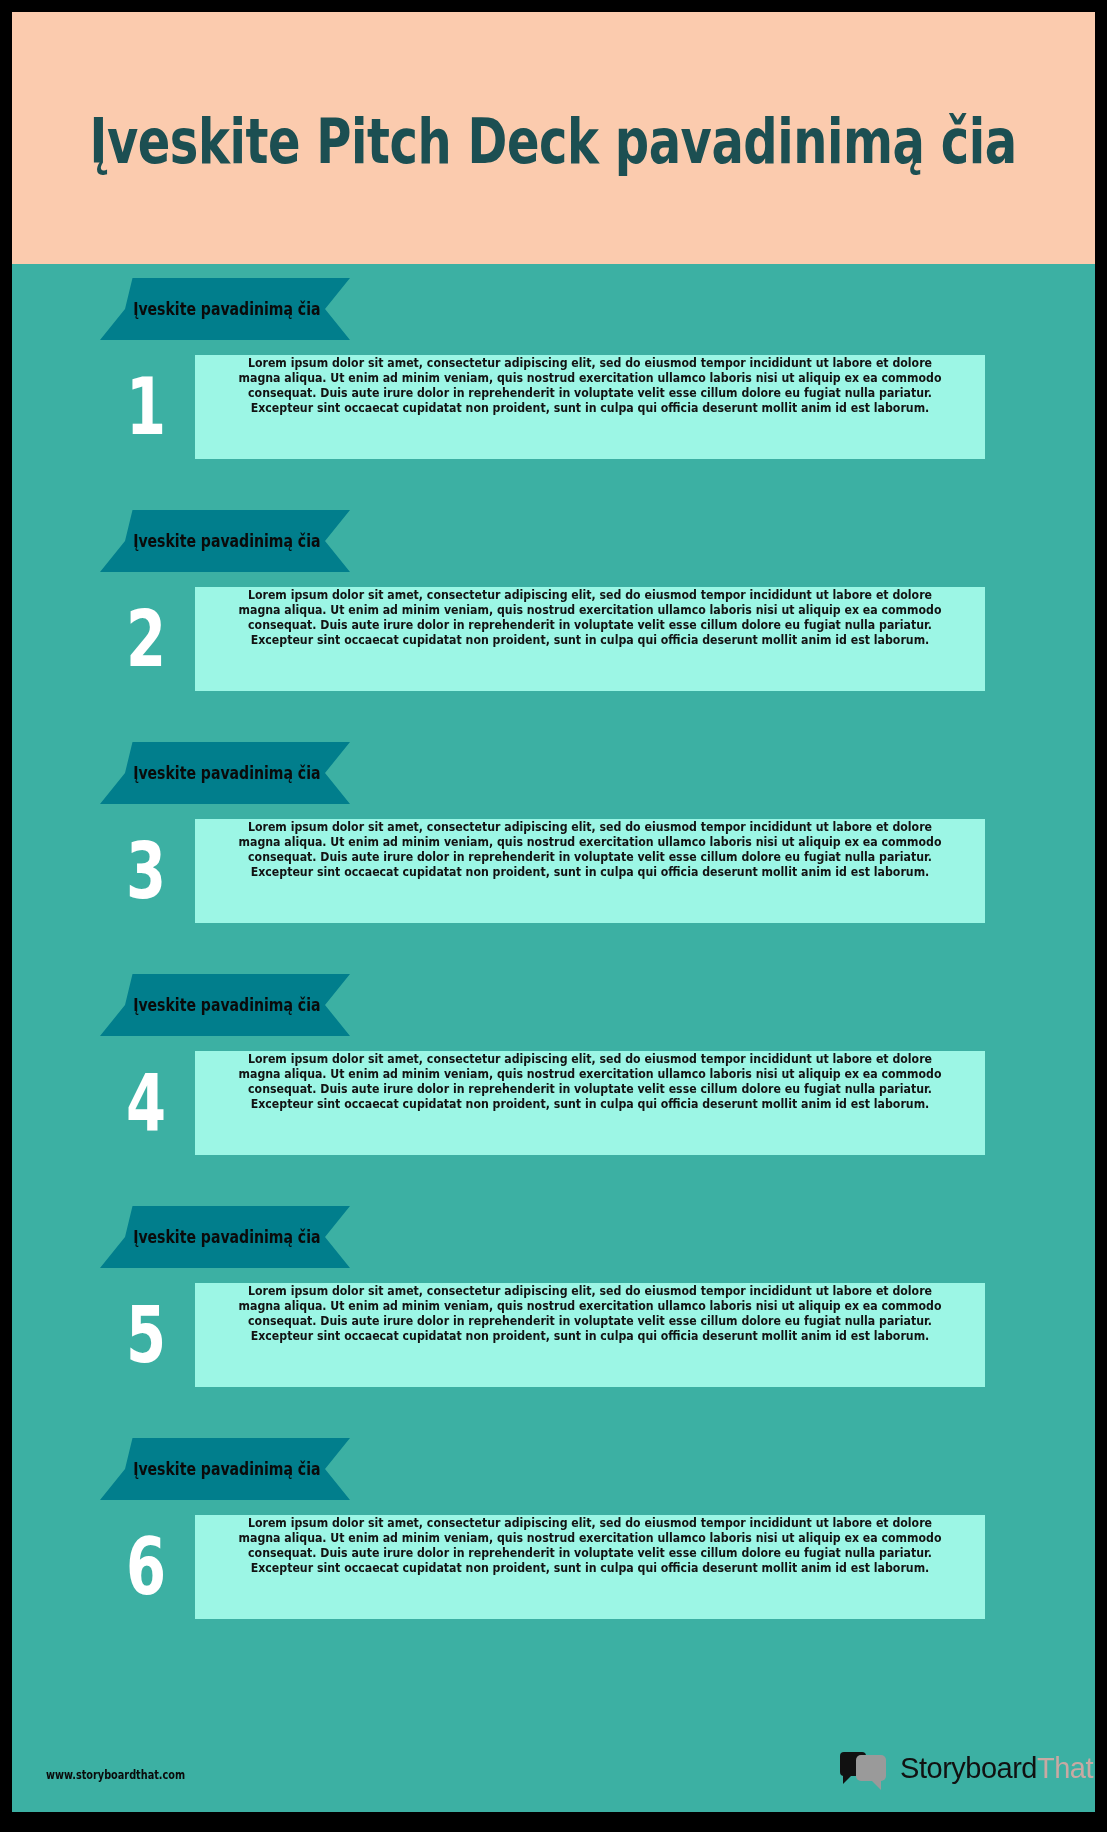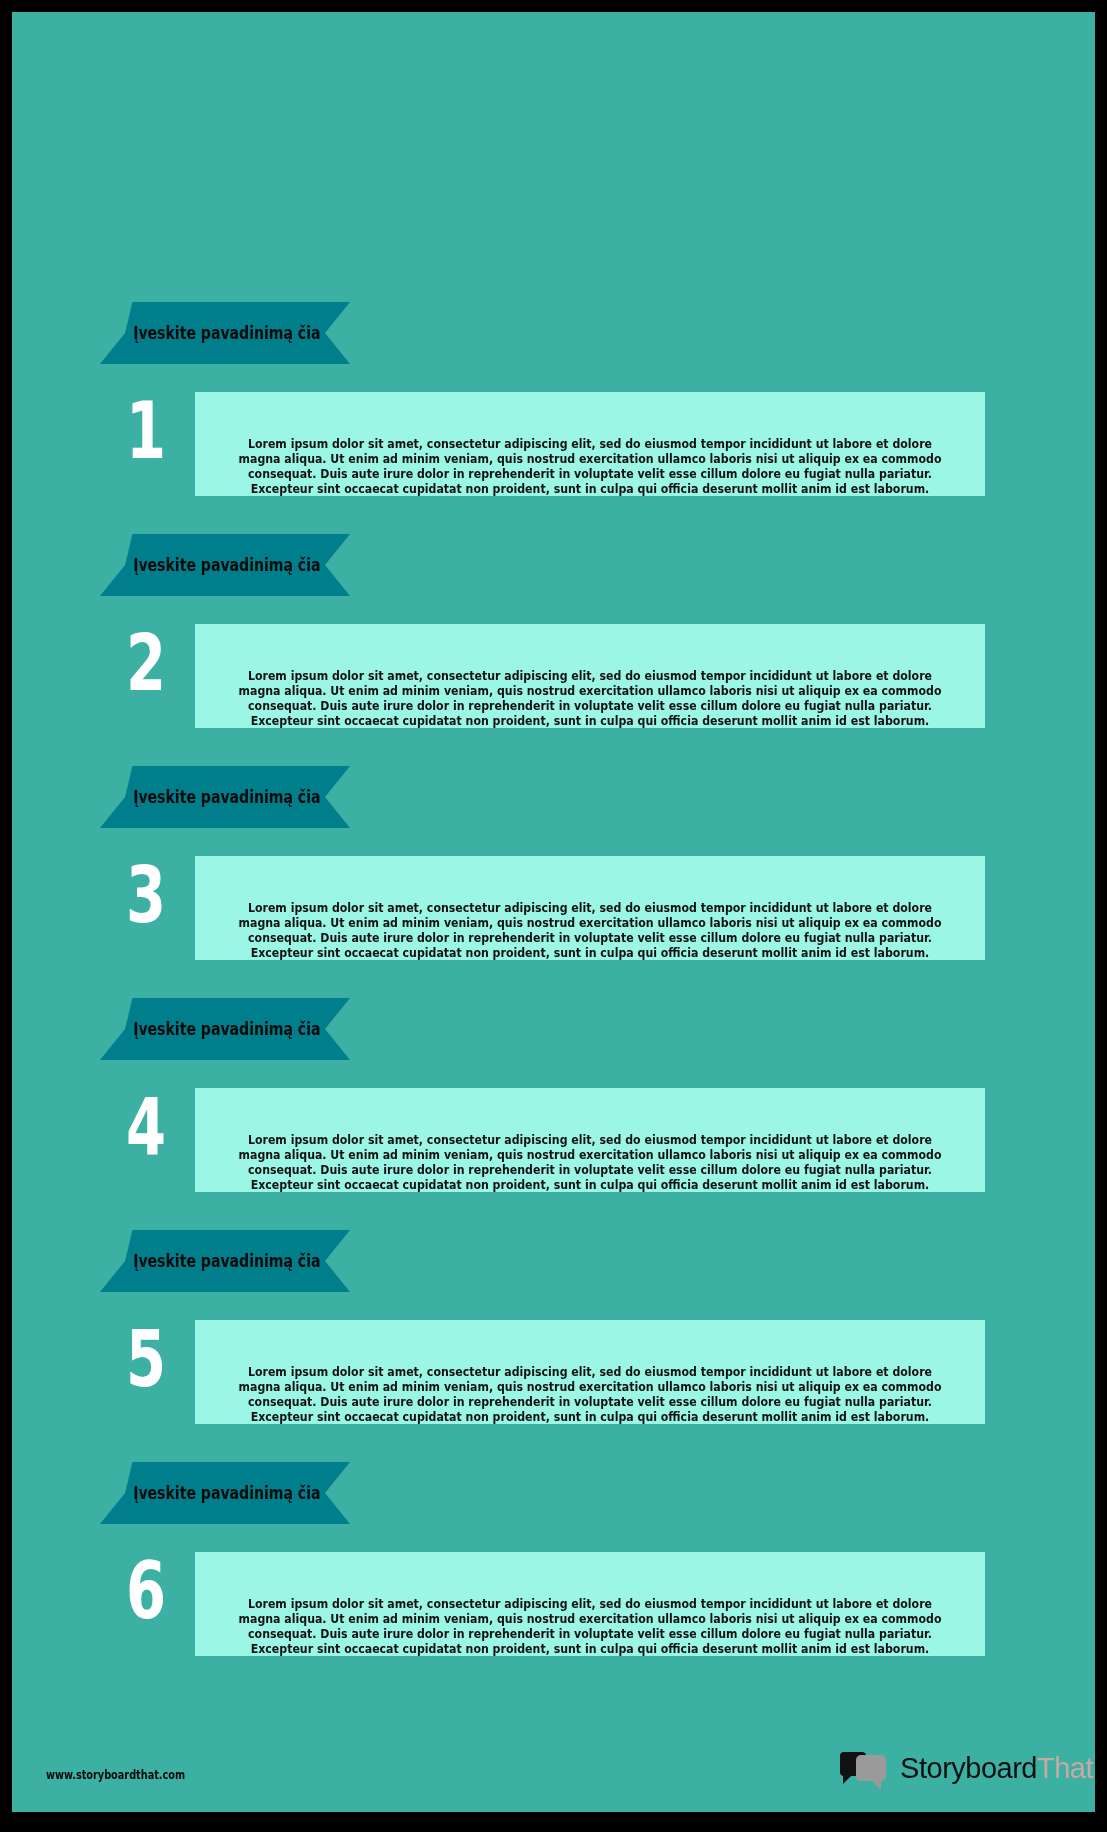--- a/index.html
+++ b/index.html
@@ -32,21 +32,21 @@
     color:#1C4F52;
     transform:scaleX(0.86);
     transform-origin:center;
     white-space:nowrap;
     text-align:center;
     margin-top:6px;
   }
 
   
   #sections {
-    position:absolute; left:0; top:264px;
+    position:absolute; left:0; top:240px;
     width:1083px; height:1470px;
   }
   .section {
     position:relative;
     height:232px;
     width:1083px;
   }
   .banner-wrap {
     position:absolute;
     left:88px; top:26px;
@@ -84,21 +84,21 @@
     transform:scaleX(0.82);
     transform-origin:center;
   }
 
   
   .content-box {
     position:absolute;
     left:183px; top:103px;
     width:790px; height:104px;
     background:#9CF6E5;
-    display:flex; align-items:flex-end; justify-content:center;margin-top:13px;
+    display:flex; align-items:flex-start; justify-content:center;
   }
   .content-text {
     font-family:"Liberation Sans Narrow","DejaVu Sans Condensed","Liberation Sans", sans-serif;
     font-weight:700;
     font-size:12.6px;
     line-height:15px;
     color:#121212;
     text-align:center;
     width:752px;
     transform:scaleX(0.97);
@@ -158,20 +158,23 @@
     white-space:nowrap;
   }
   #logo-text .sb { color:#111111; }
   #logo-text .that { color:#C9A9A3; }
 </style>
 </head>
 <body>
 
 <div id="poster">
 
+  <div id="header">
+    <div id="header-title">Įveskite Pitch Deck pavadinimą čia</div>
+  </div>
 
   <div id="sections">
       <div class="section">
         <div class="banner-wrap">
           <div class="banner-shape"></div>
           <div class="banner-label">Įveskite pavadinimą čia</div>
         </div>
         <div class="num">1</div>
         <div class="content-box">
           <div class="content-text">Lorem ipsum dolor sit amet, consectetur adipiscing elit, sed do eiusmod tempor incididunt ut labore et dolore magna aliqua. Ut enim ad minim veniam, quis nostrud exercitation ullamco laboris nisi ut aliquip ex ea commodo consequat. Duis aute irure dolor in reprehenderit in voluptate velit esse cillum dolore eu fugiat nulla pariatur. Excepteur sint occaecat cupidatat non proident, sunt in culpa qui officia deserunt mollit anim id est laborum.</div>

